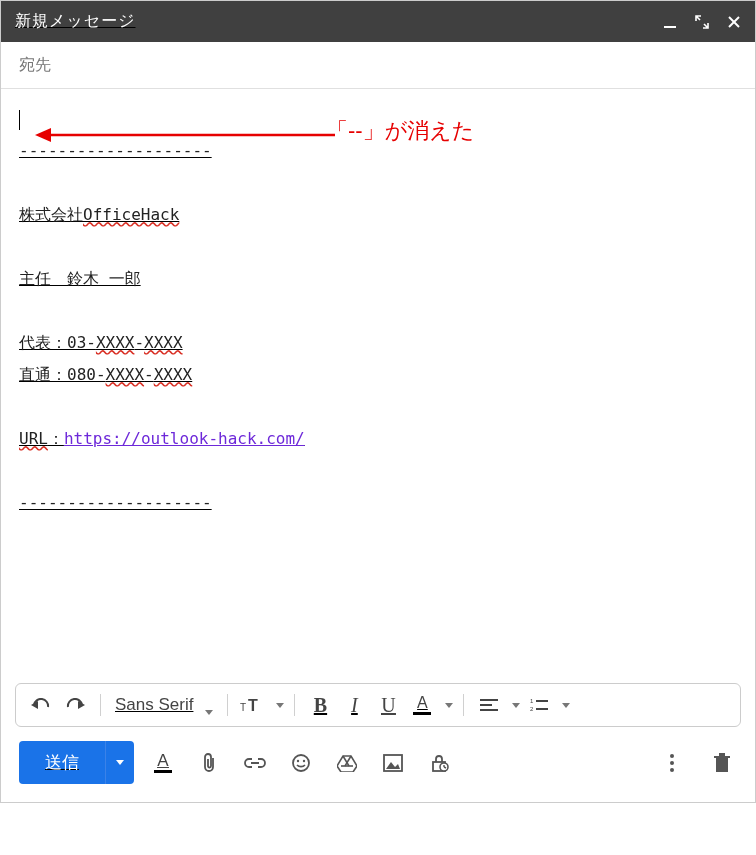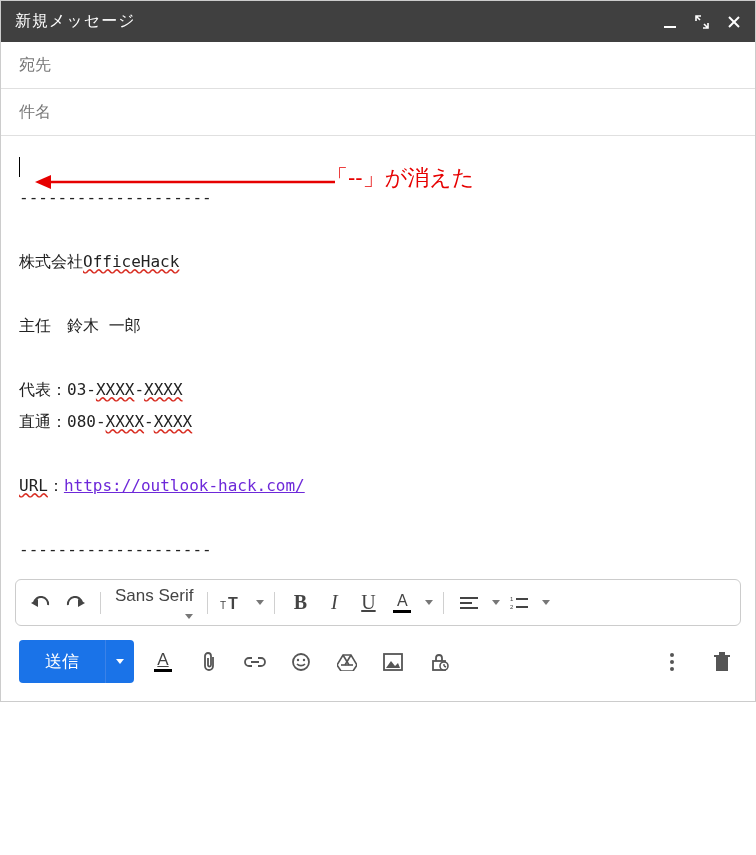--- a/index.html
+++ b/index.html
@@ -5,24 +5,25 @@
   * { box-sizing: border-box; margin: 0; padding: 0; }
   body {
     font-family: Arial, "Hiragino Sans", "Meiryo", sans-serif;
     background: #fff;
     width: 756px;
     height: 855px;
     overflow: hidden;
   }
   .window {
     width: 756px;
-    height: 702px;
+    height: 803px;
     display: flex;
     flex-direction: column;
     border: 1px solid #ccc;
+    text-decoration: underline;
   }
   .titlebar {
     background: #404040;
     color: #fff;
     display: flex;
     align-items: center;
     padding: 10px 14px;
     font-size: 16px;
     font-weight: 500;
   }
@@ -116,21 +117,20 @@
     background: #d0d0d0;
     margin: 0 6px;
   }
   .font-selector {
     display: flex;
     align-items: flex-end;
     gap: 8px;
     padding: 0 4px;
     font-size: 17px;
     color: #444;
-    flex-direction: column;
   }
   .caret {
     width: 0; height: 0;
     border-left: 4px solid transparent;
     border-right: 4px solid transparent;
     border-top: 5px solid #777;
     margin-left: 4px;
   }
   .footer {
     padding: 14px 18px 18px 18px;
@@ -199,23 +199,20 @@
             <line x1="12" y1="2" x2="2" y2="12" stroke="#fff" stroke-width="2"></line>
           </svg>
       </span>
     </div>
   </div>
 
   <div class="field-row">
     <input class="field-input" placeholder="宛先" style="">
   </div>
 
-  <div class="field-row">
-    <input class="field-input" placeholder="件名" style="">
-  </div>
 
   <div class="body-area">
     <span class="cursor"></span><br>
     <span class="sig-line">--------------------</span><br>
     <br>
     <span class="sig-line">株式会社<span class="spell-err">OfficeHack</span></span><br>
     <br>
     <span class="sig-line">主任　鈴木 一郎</span><br>
     <br>
     <span class="sig-line"><span>代表：</span>03-<span class="spell-err">XXXX</span>-<span class="spell-err">XXXX</span></span><br>

